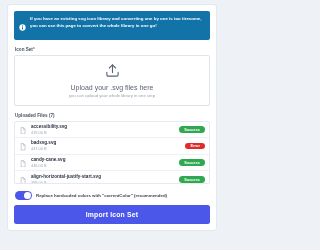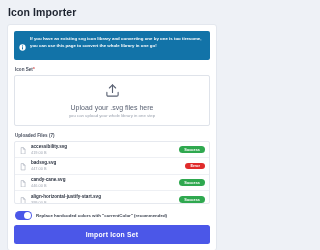--- a/index.html
+++ b/index.html
@@ -120,21 +120,20 @@
     font-size: 6.8px; font-weight: 700;
     letter-spacing: .2px;
     cursor: pointer;
   }
 </style>
 </head>
 <body>
 
 <div class="page">
 
-  <div class="page-title">Icon Importer</div>
 
   <div class="card">
 
     <div class="banner">
       <span class="banner-icon">
         <svg width="7" height="7" viewBox="0 0 16 16">
           <circle cx="8" cy="8" r="7.2" fill="#ffffff"></circle>
           <circle cx="8" cy="4.3" r="1.25" fill="#1273a8"></circle>
           <rect x="6.9" y="6.4" width="2.2" height="6" rx="1" fill="#1273a8"></rect>
         </svg>

